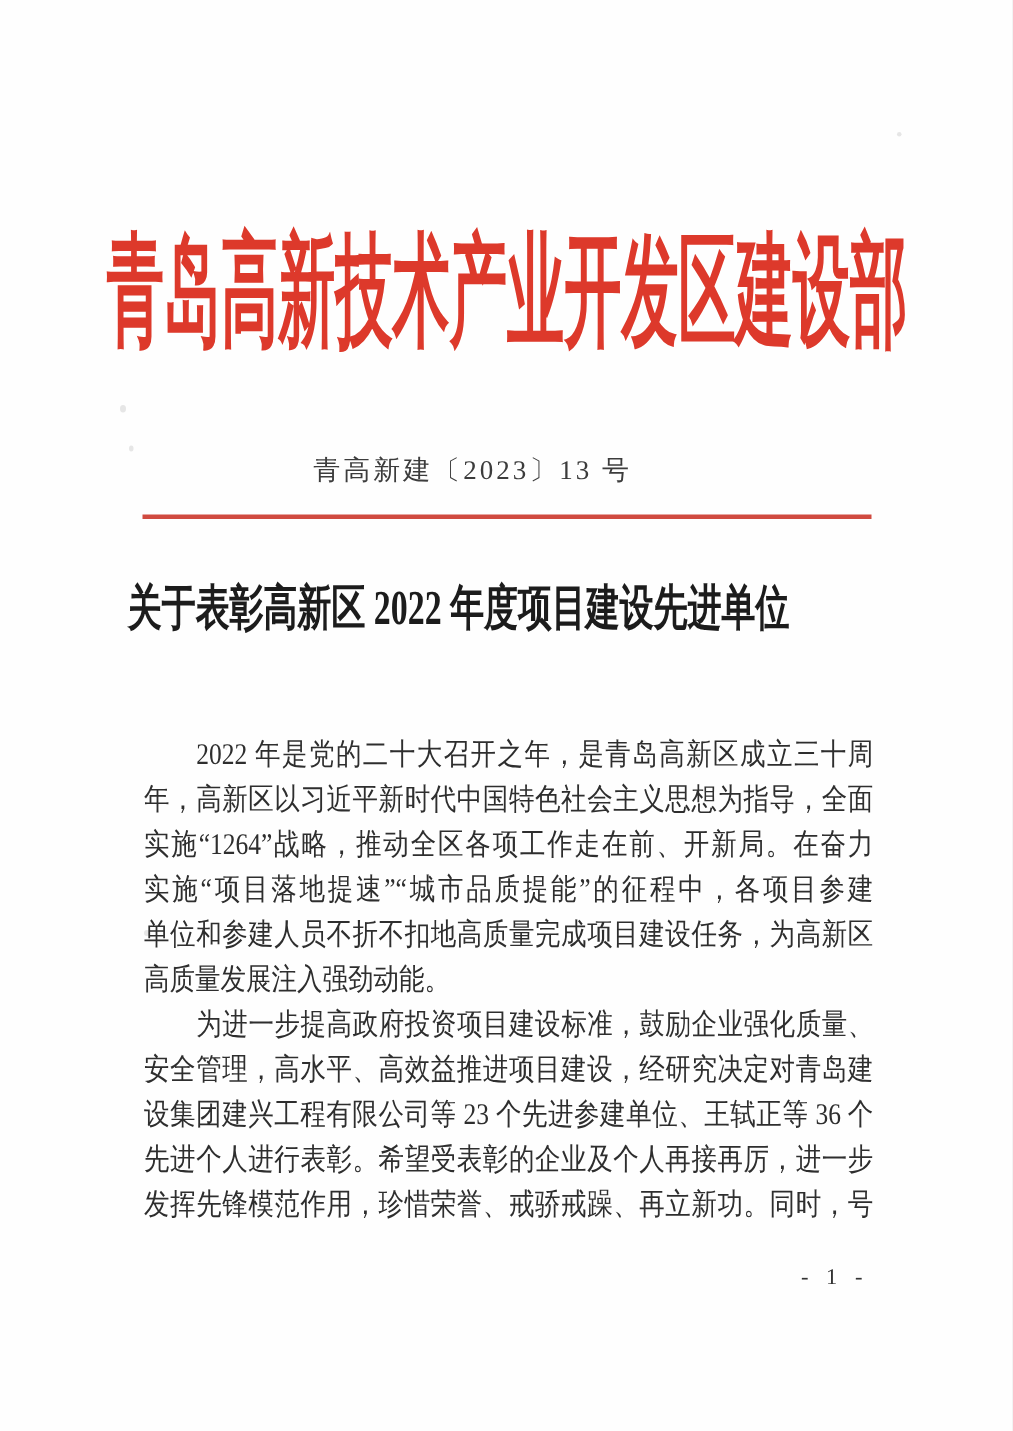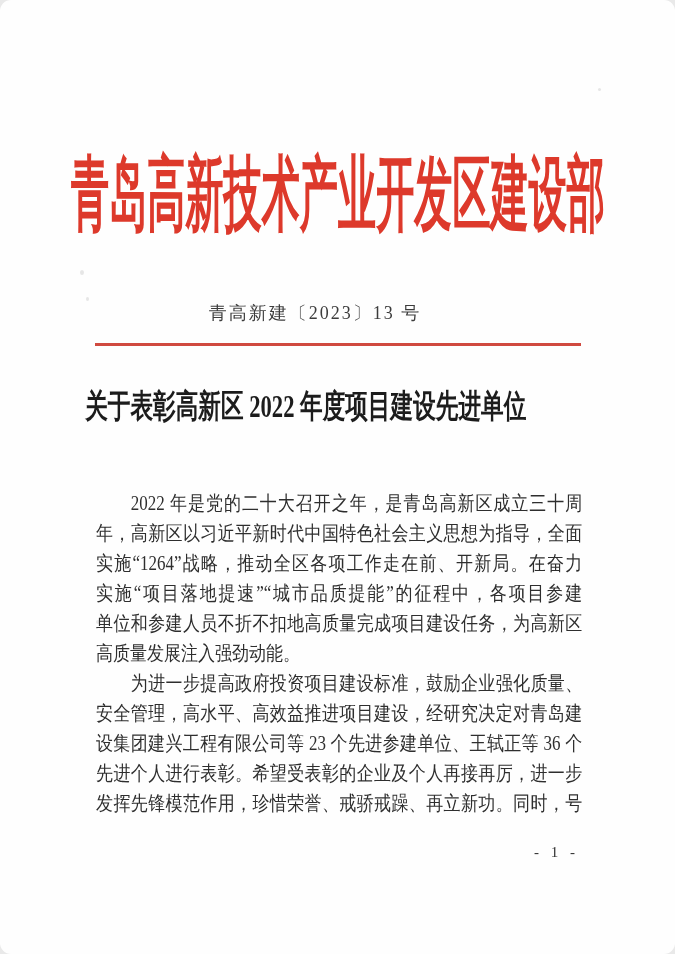--- a/index.html
+++ b/index.html
@@ -8,21 +8,20 @@
     background: #e9e9e9;
   }
   .page {
     position: relative;
     width: 675px;
     height: 954px;
     margin: 0 auto;
     background: #fefefe;
     overflow: hidden;
     font-family: "Liberation Serif", serif;
-    border-radius: 11px;
   }
 
   
   .issuer-header {
     position: absolute;
     top: 153px;
     left: 0;
     width: 675px;
     display: flex;
     justify-content: center;

